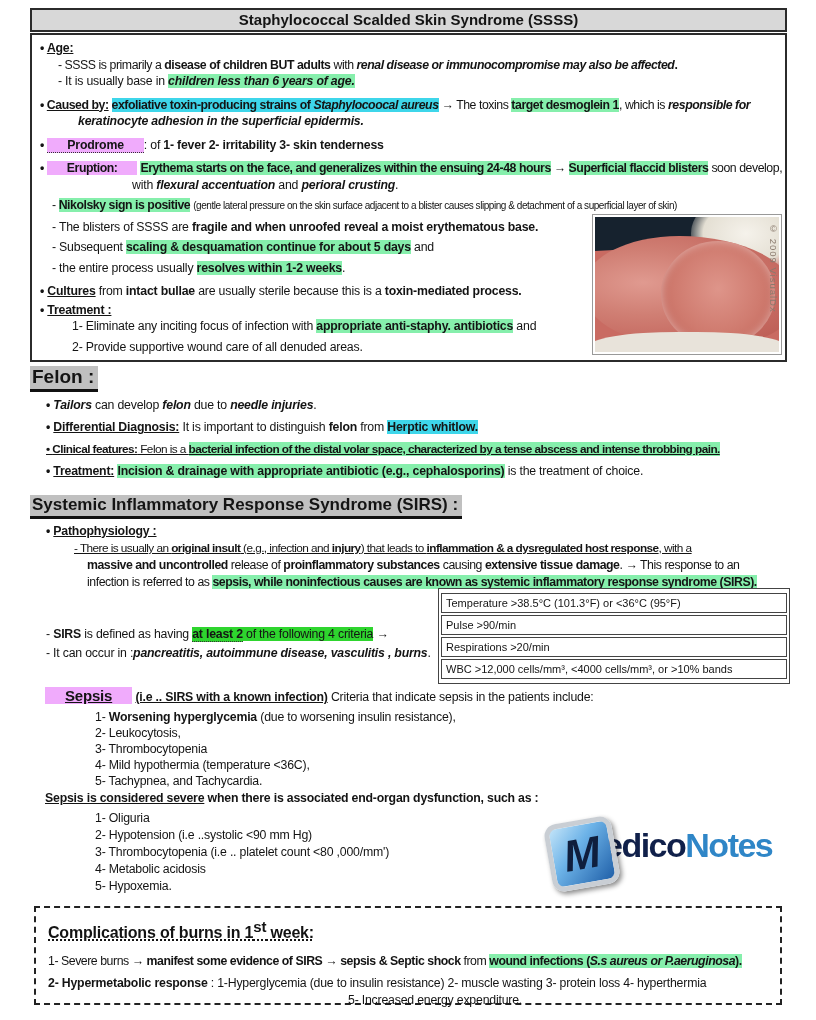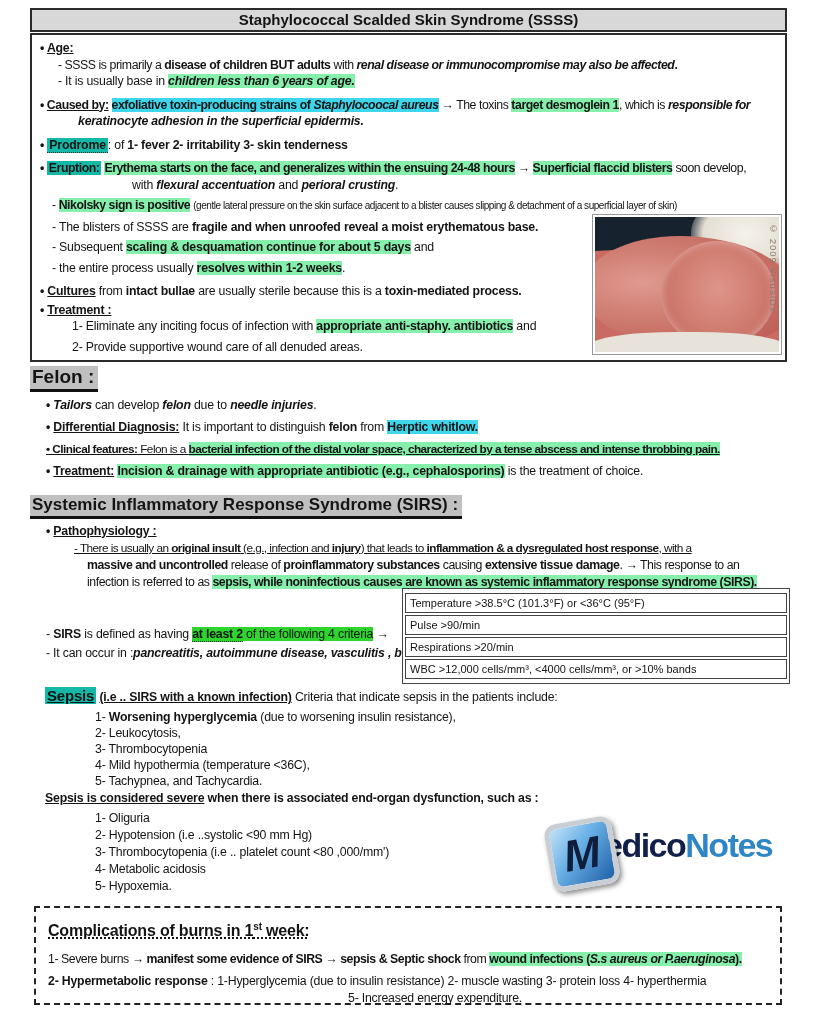--- a/index.html
+++ b/index.html
@@ -10,24 +10,24 @@
   .tight{letter-spacing:-0.45px;}
   .xtight{letter-spacing:-0.55px;font-size:11.8px;text-decoration:underline;}
   
   .b{font-weight:bold;}
   .i{font-style:italic;}
   .u{text-decoration:underline;}
   .du{border-bottom:1.5px dotted #333;}
   .y{background:#86efac;}
   .c{background:#3ed6ea;}
   .g{background:#2ed52e;}
-  .gy{background:#14b8a6;padding:0 2px;margin-top:48px;}
+  .gy{background:#f0abfc;padding:0 20px;margin-top:48px;}
   .sm{font-size:10px;}
   .lg{font-size:15px;}
-  .sup{vertical-align:super;font-size:10px;}
+  .sup{vertical-align:super;font-size:15px;}
 
   .title-bar{position:absolute;left:30px;top:8px;width:757px;height:24px;box-sizing:border-box;
              background:#d8d8d8;border:2px solid #2b2b2b;text-align:center;
              font-weight:bold;font-size:15px;line-height:20px;}
   .ssss-box{position:absolute;left:30px;top:33px;width:757px;height:329px;box-sizing:border-box;
             border:2px solid #2b2b2b;padding:5px 8px;}
   .ssss-box .ln{line-height:16.5px;min-height:16.5px;}
 
   
   .photo{position:absolute;left:560px;top:179px;width:190px;height:141px;background:#fff;
@@ -49,21 +49,21 @@
   .sec-head{position:absolute;font-weight:bold;}
   .sec-head .hbg{background:#c0c0c0;padding:0 4px 1px 2px;border-bottom:3px solid #111;display:inline-block;}
   .felon-head{left:30px;top:366px;font-size:19px;}
   .sirs-head{left:30px;top:495px;font-size:17px;}
 
   .felon-lines{position:absolute;left:46px;top:397px;}
   .patho-lines{position:absolute;left:46px;top:523px;}
 
   .two-col{position:absolute;left:46px;top:588px;width:740px;height:100px;}
   .criteria-lines{position:absolute;left:0;top:38px;}
-  .sirs-table{position:absolute;right:-4px;top:0;width:388px;border:1px solid #444;padding:2px;
+  .sirs-table{position:absolute;right:-4px;top:0;width:352px;border:1px solid #444;padding:2px;
               box-sizing:border-box;background:#fff;}
   .trow{border:1px solid #444;height:18px;line-height:18px;font-size:11px;padding:0 4px;
         margin:2px 0;white-space:nowrap;}
 
   .sepsis-lines{position:absolute;left:45px;top:688px;}
   .sepsis-lines .ln{line-height:16px;min-height:16px;}
   .severe-lines{position:absolute;left:45px;top:790px;}
   .severe-lines .ln{line-height:16px;min-height:16px;}
 
   

